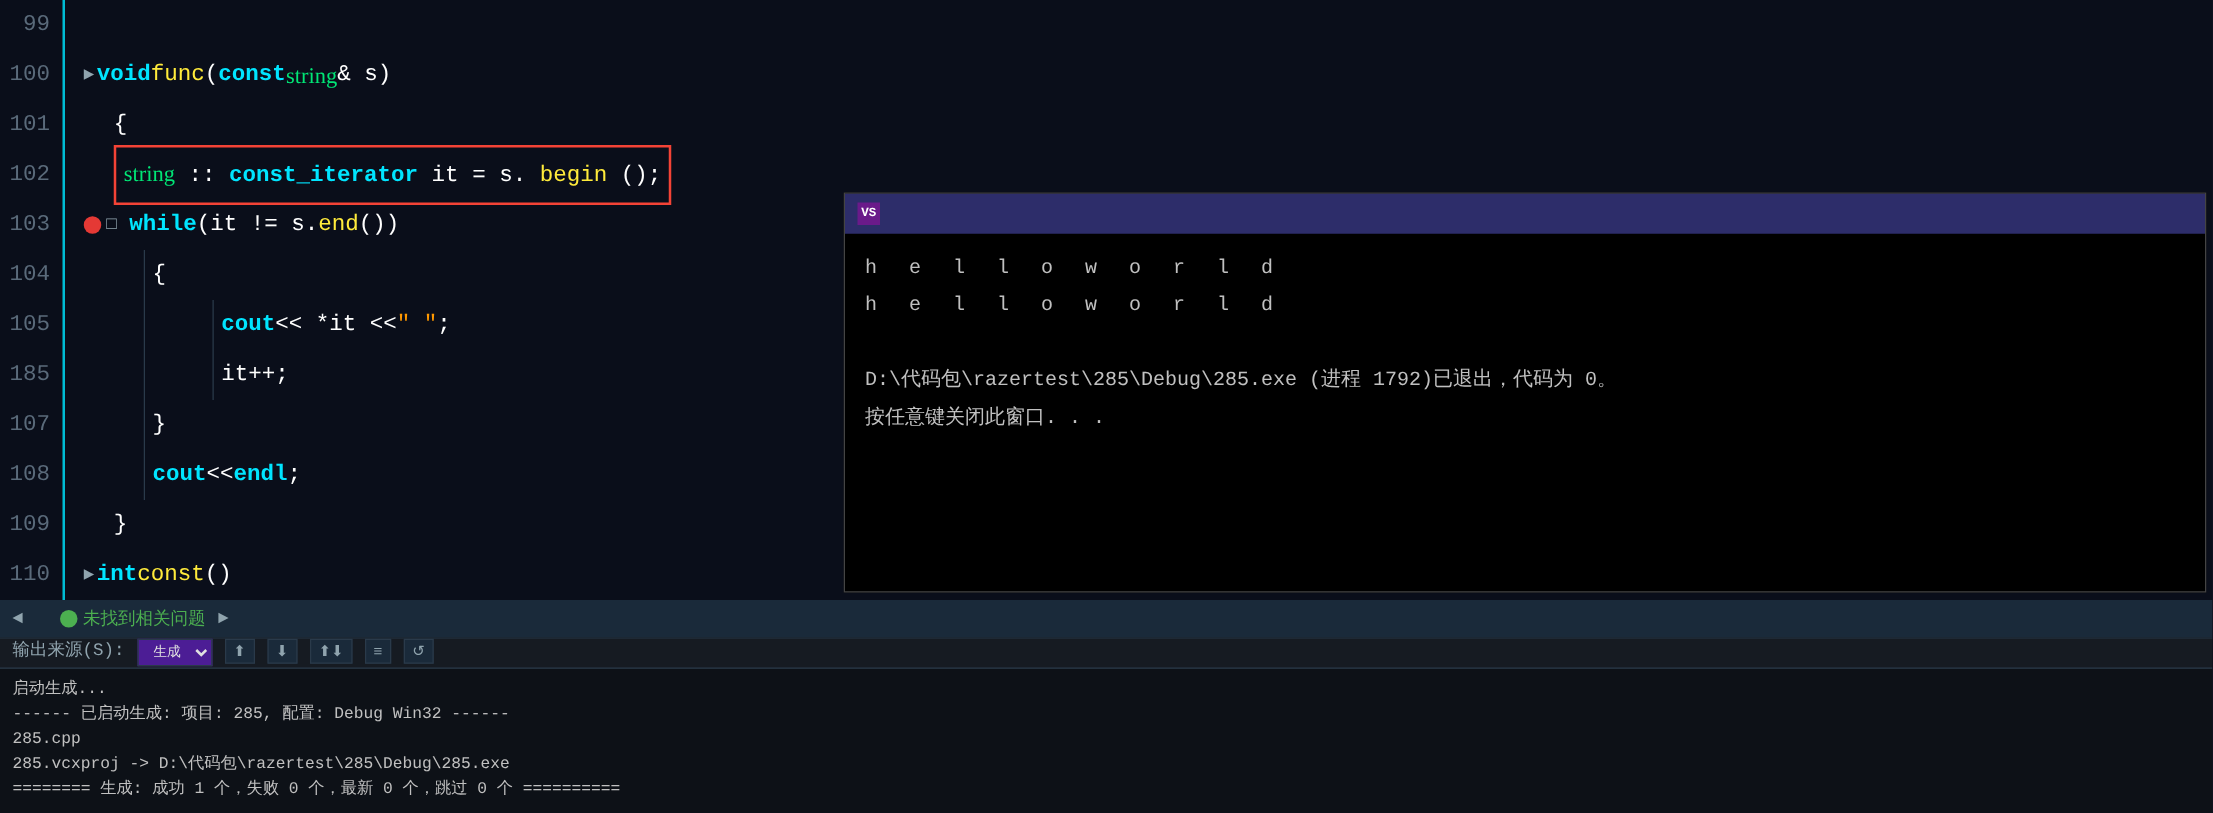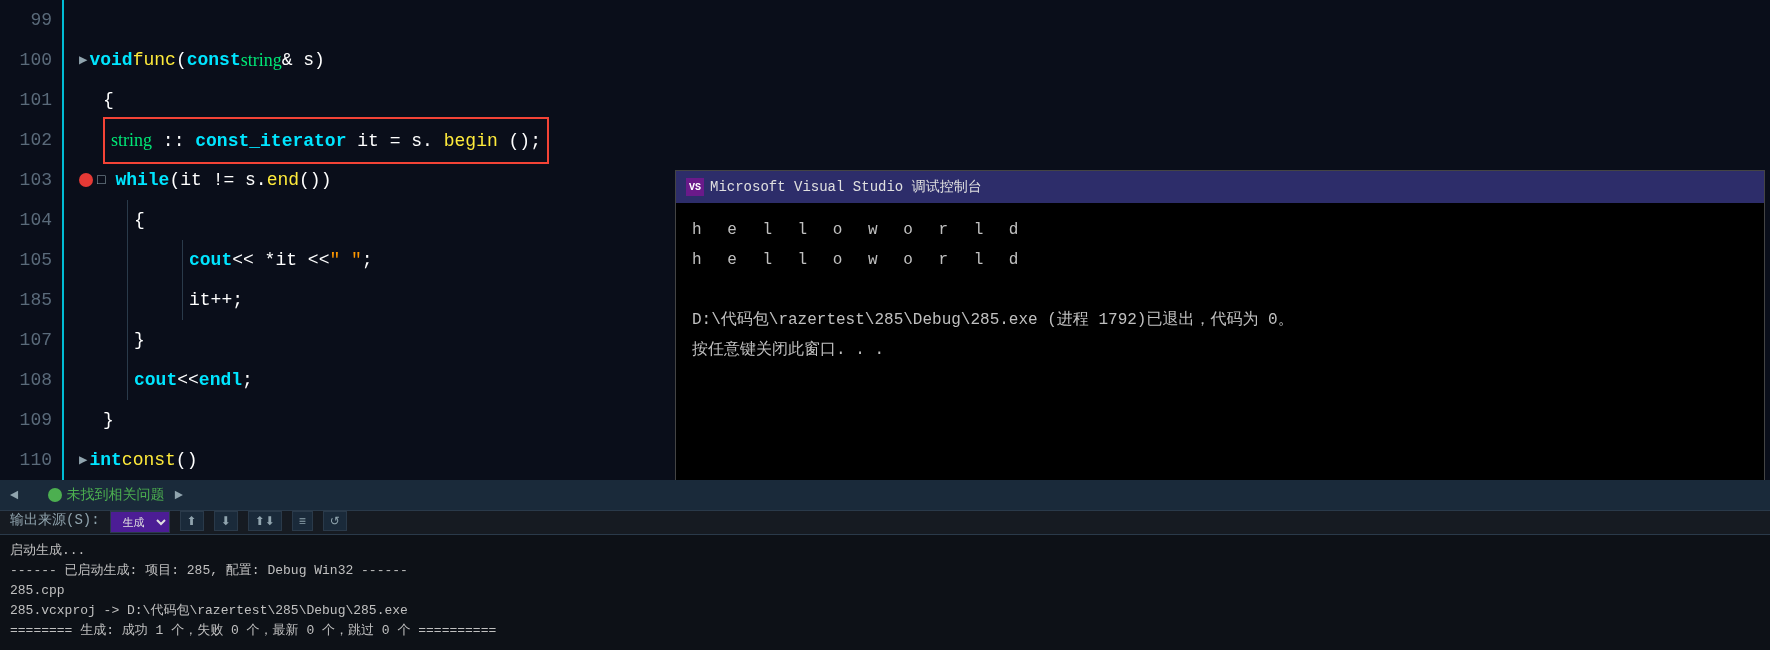--- a/index.html
+++ b/index.html
@@ -25,21 +25,21 @@
     .code-panel {
       flex: 1;
       display: flex;
       background: #0a0e1a;
       overflow: hidden;
       position: relative;
     }
 
     
     .line-numbers {
-      width: 64px;
+      width: 52px;
       background: #0a0e1a;
       color: #5a6a7a;
       font-size: 18px;
       line-height: 40px;
       padding-top: 0;
       text-align: left;
       padding-right: 10px;
       user-select: none;
       border-right: 2px solid #00bcd4;
       padding-left: 30px;
@@ -171,21 +171,21 @@
       padding: 6px 10px;
       color: #c0c0c0;
       font-size: 13px;
       line-height: 20px;
       overflow: hidden;
     }
 
     
     .debug-console {
       position: absolute;
-      top: 170px;
+      top: 154px;
       left: 675px;
       width: 1090px;
       height: 320px;
       background: #000000;
       border: 1px solid #444;
       z-index: 100;
       display: flex;
       flex-direction: column;
     }
 
@@ -348,21 +348,20 @@
         <span class="kw-cyan">int </span>
         <span class="kw-yellow">const</span>
         <span class="kw-white">()</span>
       </div>
 
     </div>
 
     <div class="debug-console">
       <div class="debug-console-title">
         <span class="vs-icon">VS</span>
-        <span>Microsoft Visual Studio 调试控制台</span>
       </div>
       <div class="debug-console-content">
         <div class="debug-line-spaced">h e l l o   w o r l d</div>
         <div class="debug-line-spaced">h e l l o   w o r l d</div>
         <div>&nbsp;</div>
         <div>D:\代码包\razertest\285\Debug\285.exe (进程 1792)已退出，代码为 0。</div>
         <div>按任意键关闭此窗口. . .</div>
       </div>
     </div>
   </div>

